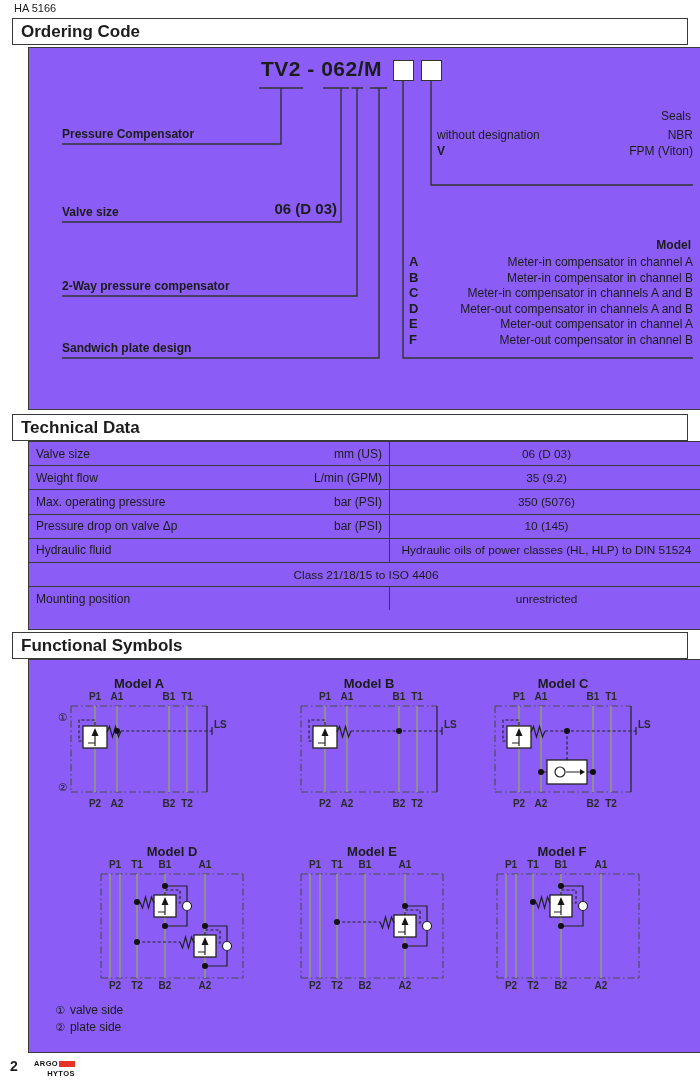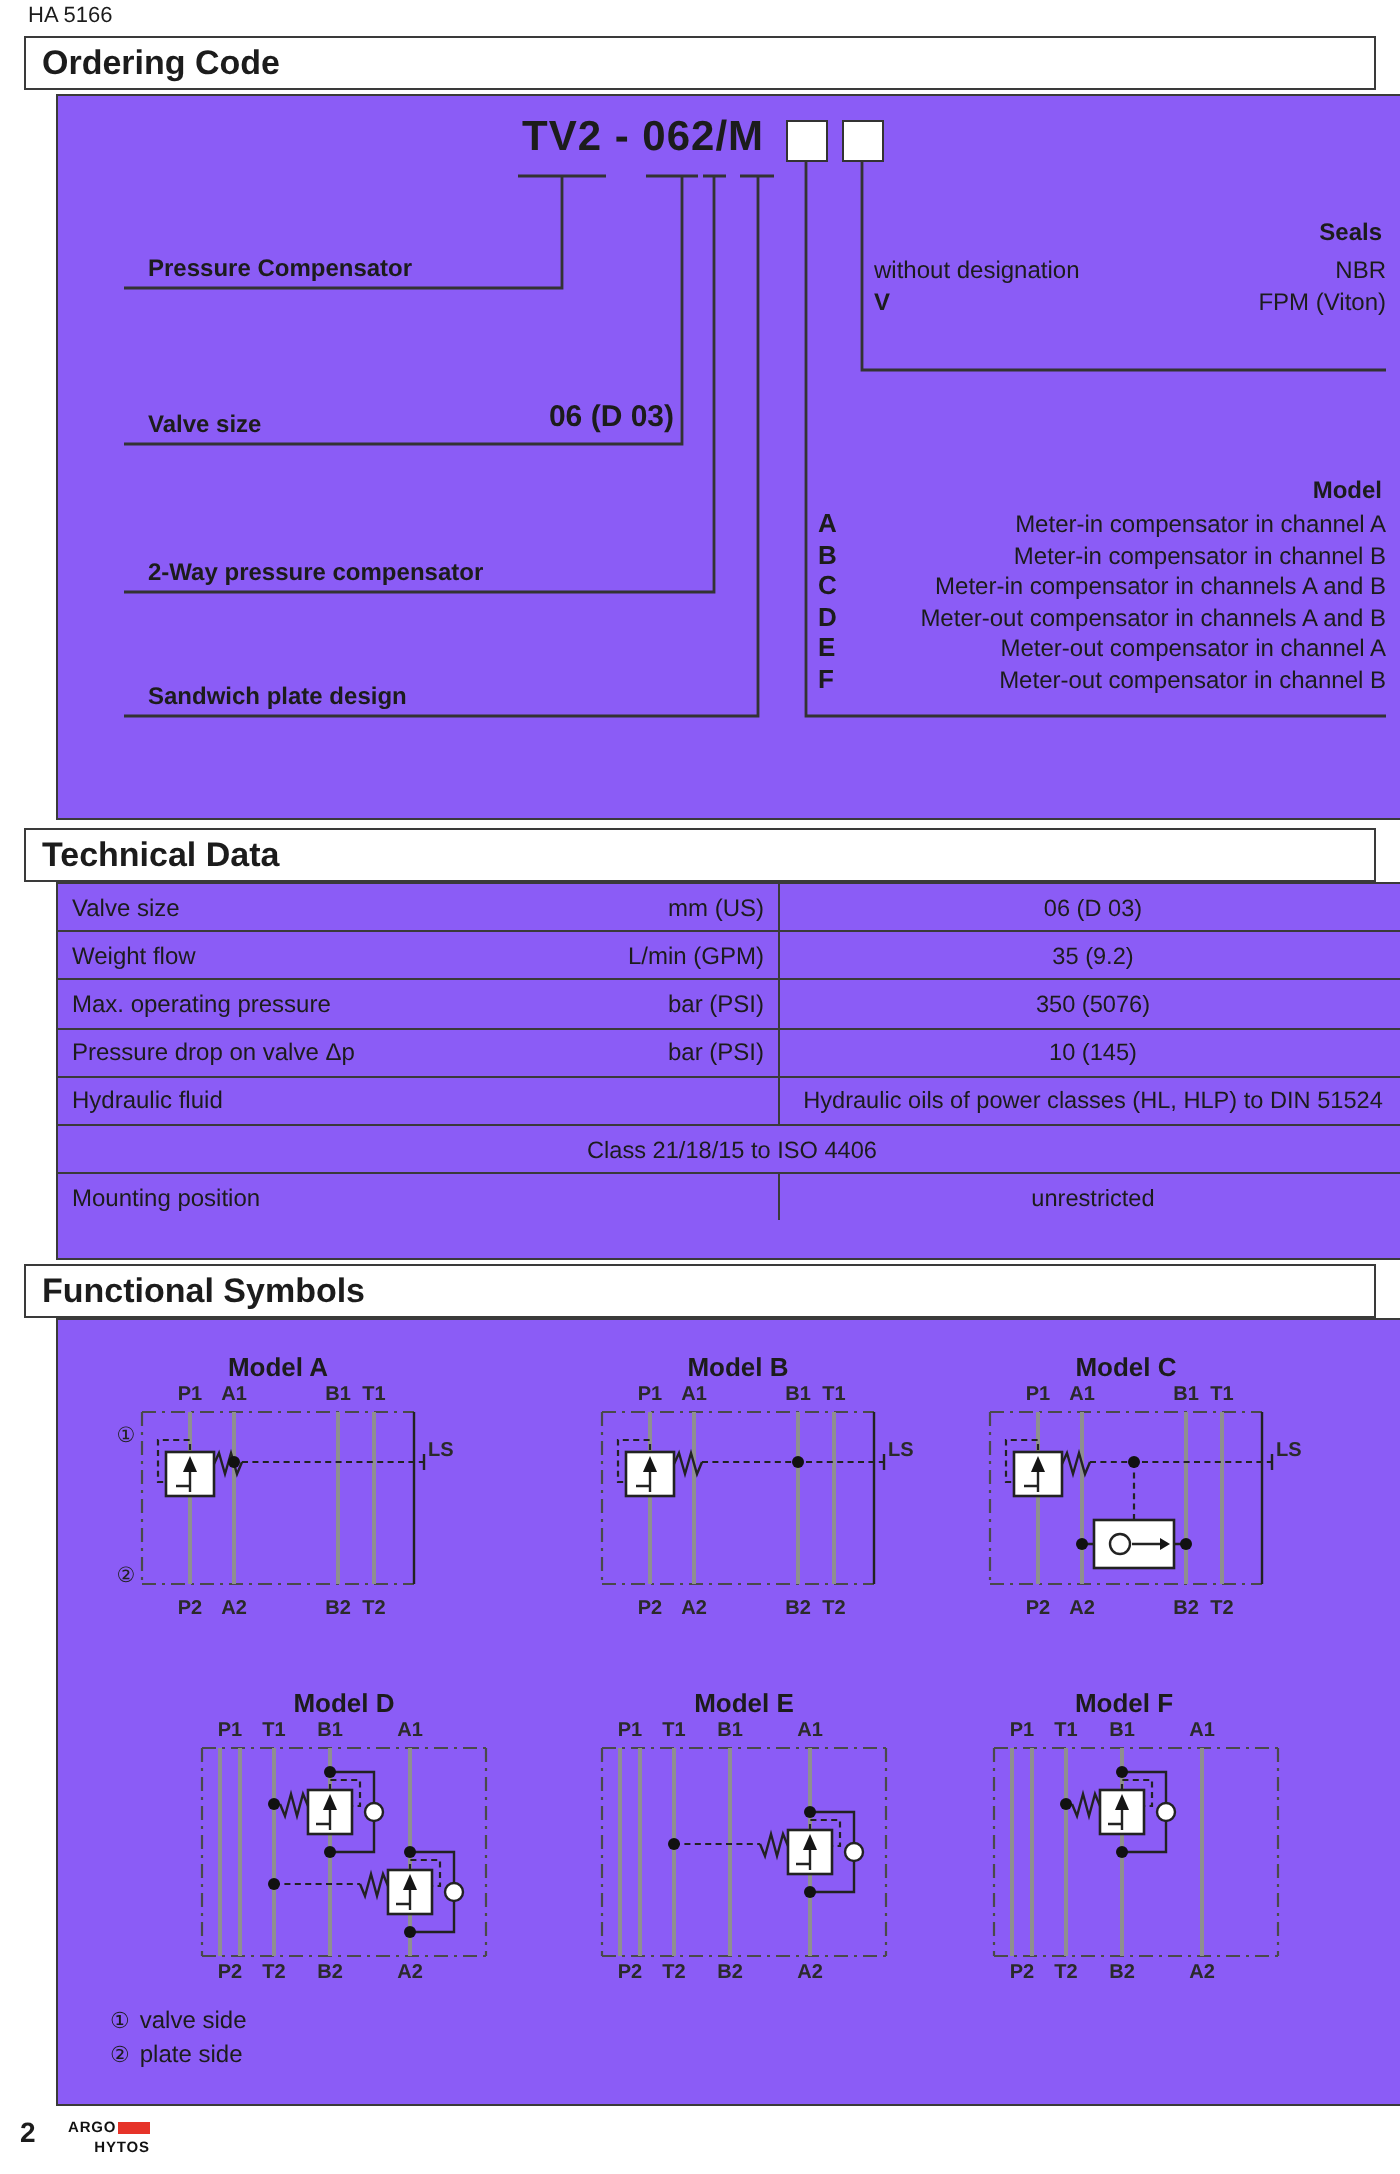--- a/index.html
+++ b/index.html
@@ -10,23 +10,23 @@
   
   .sec-h{left:12px;width:676px;height:27px;border:1.5px solid #3a3a3a;box-sizing:border-box;
          display:flex;align-items:center;padding-left:8px;font-weight:bold;font-size:17px;background:#fff;}
   .sec-b{left:28px;width:676px;border:1.5px solid #3a3a3a;box-sizing:border-box;background:#8b5cf6;}
   #ord-h{top:18px;}  #ord-b{top:47px;height:363px;}
   #tec-h{top:414px;} #tec-t{top:441px;height:189px;}
   #fun-h{top:632px;} #fun-b{top:659px;height:394px;}
   
   .ord-code{left:232px;top:9px;font-size:21px;font-weight:bold;letter-spacing:.5px;}
   .sq{top:12px;width:21px;height:21px;border:1.6px solid #333;box-sizing:border-box;background:#fff;}
-  .olabel{font-size:12px;font-weight:bold;margin-left:12px;}
+  .olabel{font-size:12px;font-weight:bold;}
   .ord-value{left:196px;top:152px;width:112px;text-align:right;font-size:15px;font-weight:bold;}
-  .seals-title{right:12px;top:61px;font-size:12px;font-weight:bold;}
+  .seals-title{right:12px;top:61px;font-size:12px;font-weight:normal;}
   .seals-rows{left:408px;top:80px;width:256px;text-align:center;}
   .srow{display:flex;justify-content:space-between;font-size:12px;height:16px;}
   .srow .bold{font-weight:bold;}
   .model-title{right:12px;top:190px;font-size:12px;font-weight:bold;}
   .model-rows{left:380px;top:206px;width:284px;}
   .mrow{display:flex;align-items:baseline;height:15.5px;font-size:12px;}
   .mcode{font-weight:bold;font-size:13px;width:18px;}
   .mdesc{flex:1;text-align:right;}
   
   .t-row{display:flex;align-items:center;height:23.2px;font-size:12px;}

